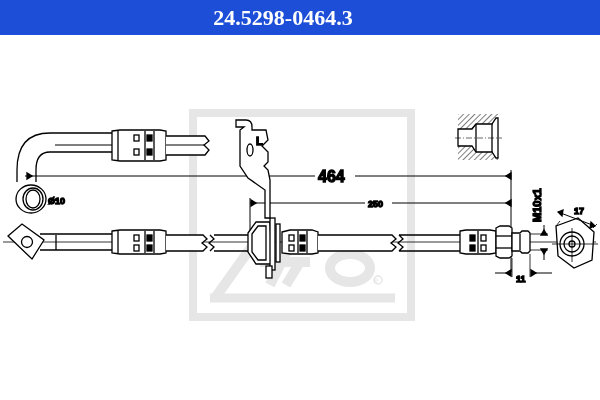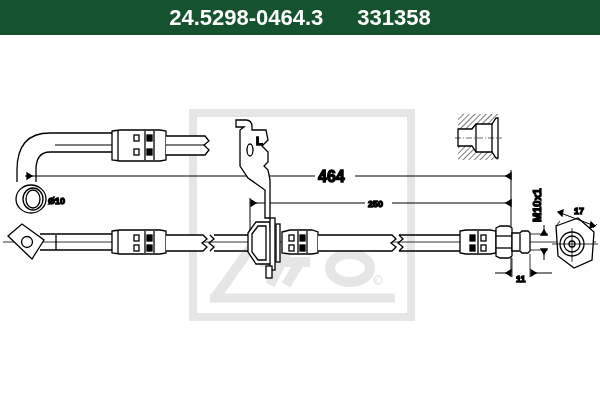--- a/index.html
+++ b/index.html
@@ -1,33 +1,32 @@
 <!DOCTYPE html>
 <html><head>
 <meta charset="utf-8">
 <style>
   html, body { margin: 0; padding: 0; background: #ffffff; }
   body { width: 600px; height: 400px; position: relative; overflow: hidden; font-family: "Liberation Sans", sans-serif; }
   .header {
     position: absolute; left: 0; top: 0; width: 600px; height: 35px;
-    background: #14532d; color: #ffffff;
+    background: #1d4ed8; color: #ffffff;
     display: flex; align-items: center; justify-content: center;
-    font-family: Liberation Sans, sans-serif; font-weight: bold; font-size: 22px;
+    font-family: Liberation Serif, serif; font-weight: bold; font-size: 22px;
     letter-spacing: 0px;
   }
   .header .part { margin-right: 34px; }
   .drawing { position: absolute; left: 0; top: 35px; width: 600px; height: 365px; }
   svg text { font-family: "Liberation Sans", sans-serif; font-weight: bold; fill: #000; }
 </style>
 </head>
 <body>
 
 <div class="header">
   <span class="part">24.5298-0464.3</span>
-  <span class="article">331358</span>
 </div>
 
 <div class="drawing">
 <svg width="600" height="365" viewBox="0 35 600 365" xmlns="http://www.w3.org/2000/svg">
 
   <g fill="none" stroke="#e6e6e6">
     <rect x="193" y="113" width="218" height="204" stroke-width="8"></rect>
     <path d="M215 298 L252 246 L275 246" stroke-width="10"></path>
     <path d="M210 298 L395 298" stroke-width="9"></path>
     <path d="M290 245 L270 285 M300 262 L286 285 M260 262 L310 262" stroke-width="10"></path>

